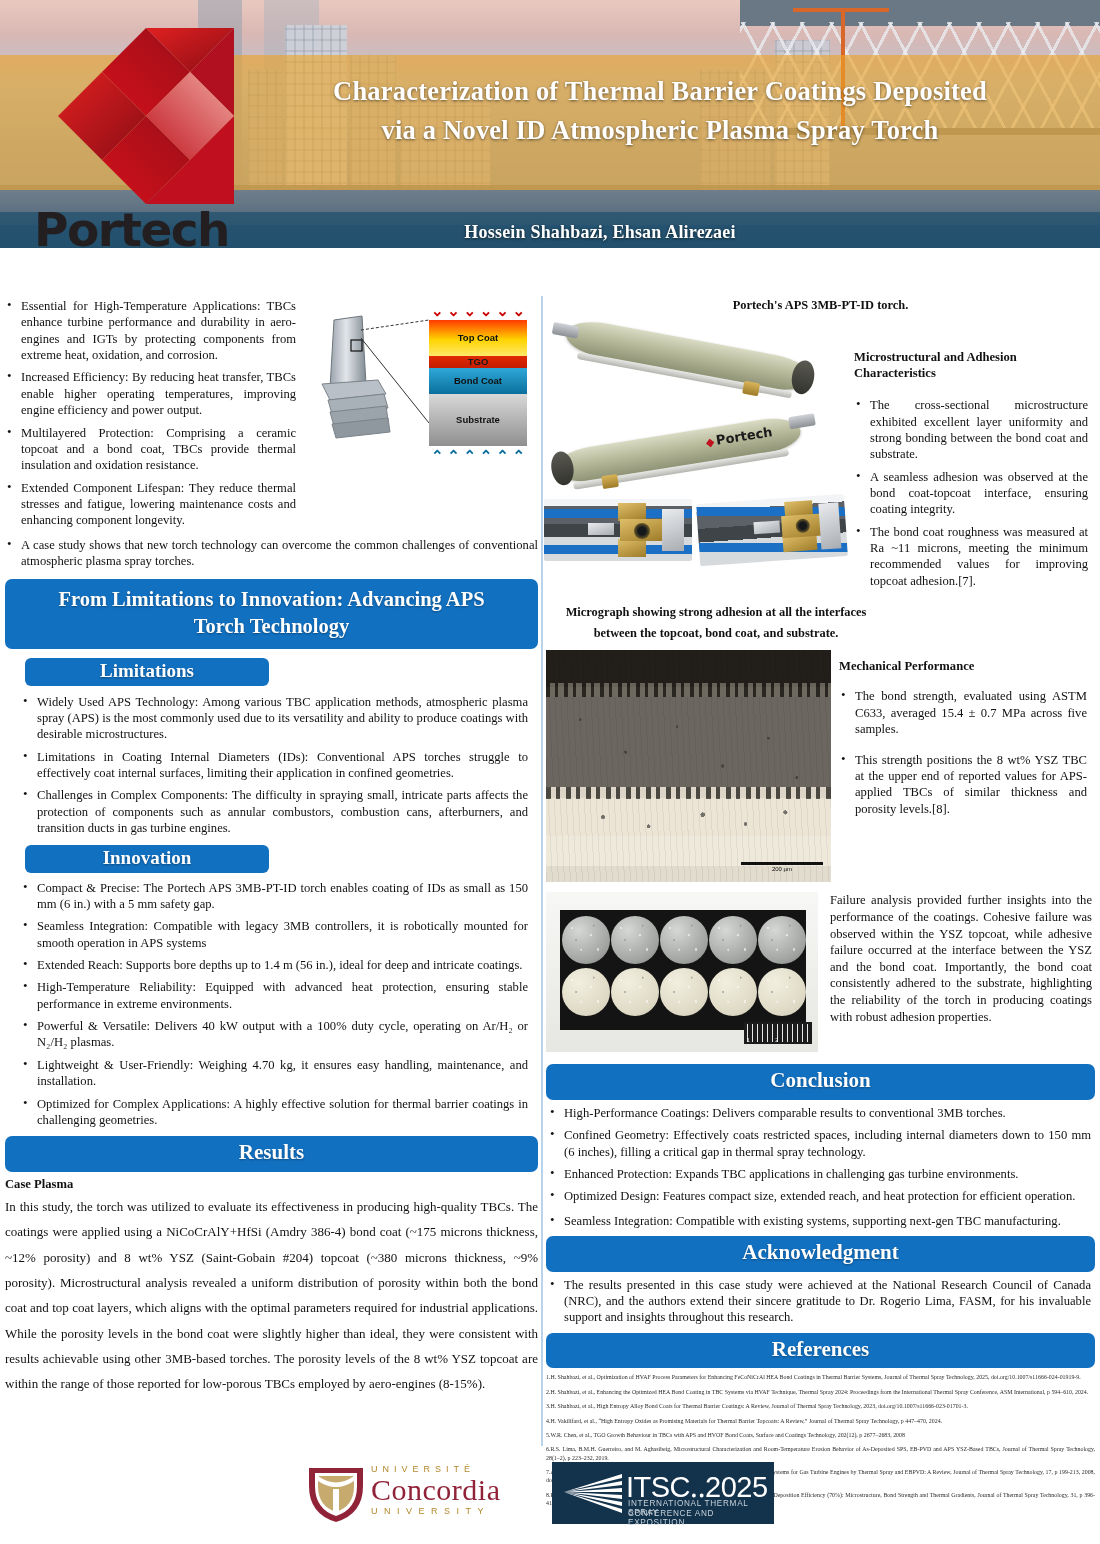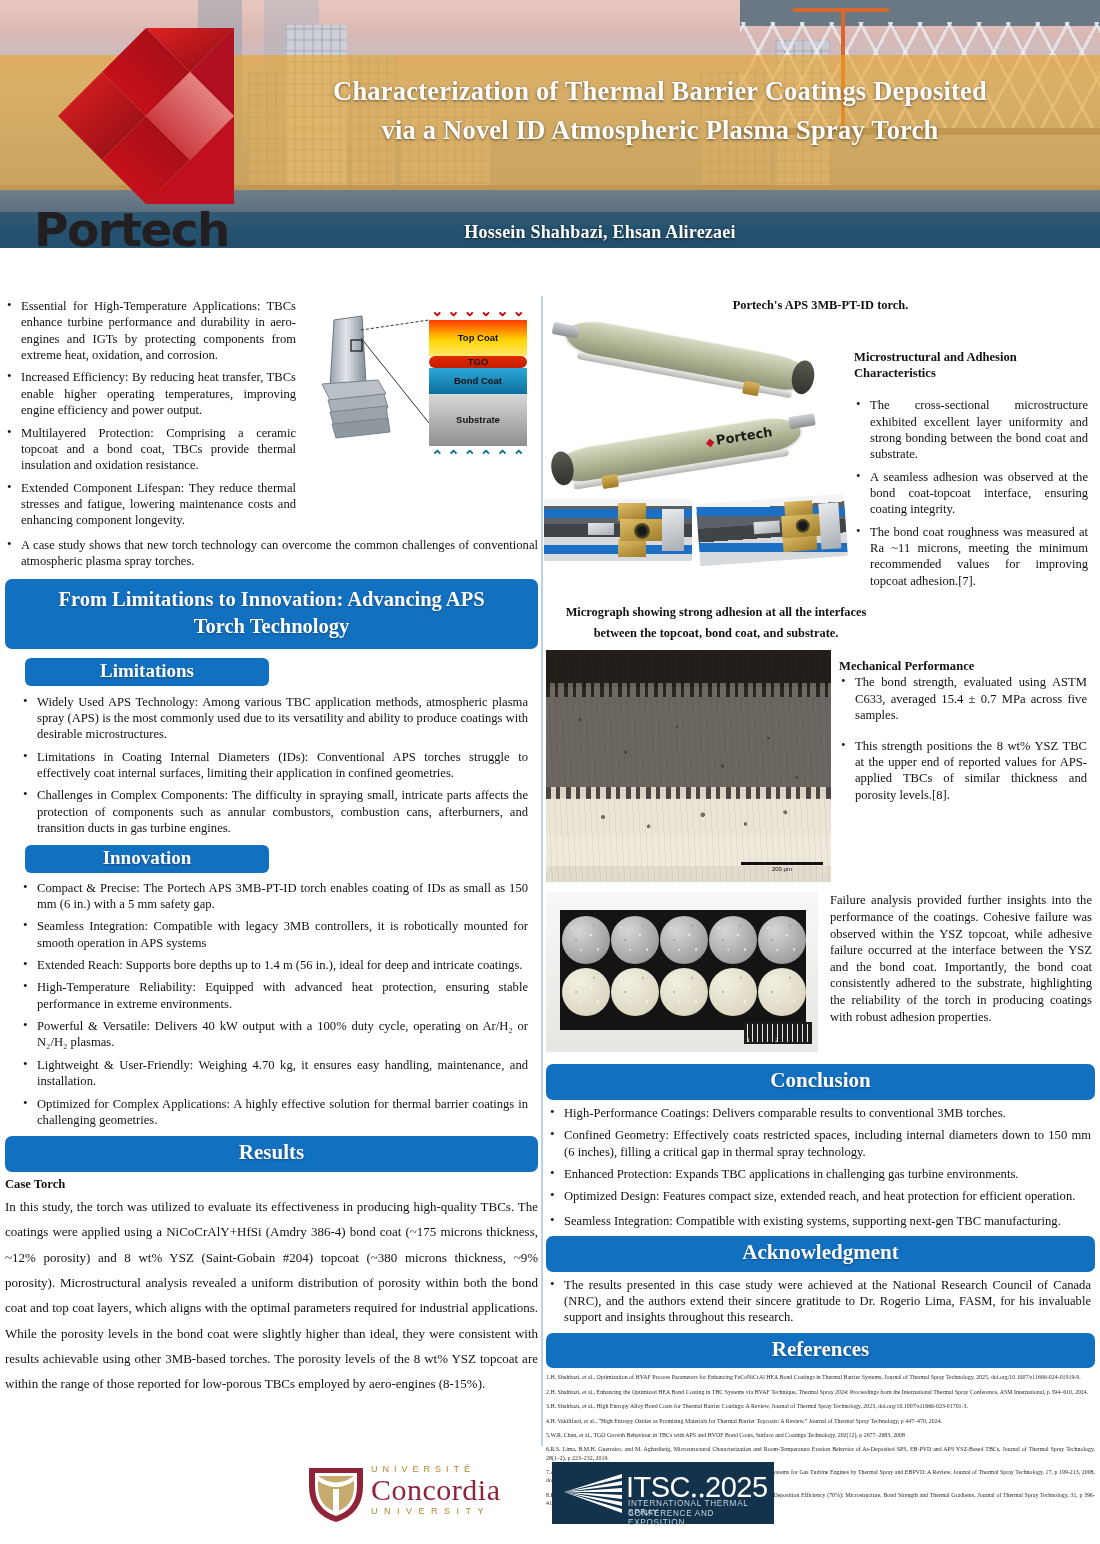--- a/index.html
+++ b/index.html
@@ -142,21 +142,21 @@
   .intro-fig { width:236px; position:relative; }
 
   
   .tbcfig { position:relative; width:236px; height:150px; }
   .blade {
     position:absolute; left:2px; top:14px; width:105px; height:130px;
   }
   .stack { position:absolute; left:127px; top:22px; width:98px; }
   .layer { text-align:center; font-size:9.5px; font-weight:bold; color:#111; font-family:Liberation Sans, sans-serif;}
   .l-top { height:36px; line-height:36px; background:linear-gradient(180deg,#ff3b00,#ffd400 55%,#ffe96a);}
-  .l-tgo { height:12px; line-height:12px; background:linear-gradient(180deg,#e02a00,#c41c00); color:#1a1a1a;border-radius:6px;}
+  .l-tgo { height:12px; line-height:12px; background:linear-gradient(180deg,#e02a00,#c41c00); color:#1a1a1a;}
   .l-bond{ height:26px; line-height:26px; background:linear-gradient(180deg,#2ea8d8,#0a6f9c); color:#111;}
   .l-sub { height:52px; line-height:52px; background:linear-gradient(180deg,#d8d8d8,#8f8f8f); color:#111;text-align:center;}
   .arrows-top, .arrows-bot { position:absolute; left:127px; width:98px; height:16px; display:flex; justify-content:space-around; align-items:center;}
   .arrows-top { top:5px; } .arrows-bot { top:150px; }
   .arrows-top span { color:#c00; font-size:15px; font-weight:bold; line-height:1;}
   .arrows-bot span { color:#0a6f9c; font-size:15px; font-weight:bold; line-height:1;}
 
   
   .figcap { text-align:center; font-size:12.4px; font-weight:bold; color:#111; }
   .figcap2 { text-align:center; font-size:12.4px; font-weight:bold; color:#111; line-height:1.7;}
@@ -427,21 +427,21 @@
     <li>Compact &amp; Precise: The Portech APS 3MB-PT-ID torch enables coating of IDs as small as 150 mm (6 in.) with a 5 mm safety gap.</li>
     <li>Seamless Integration: Compatible with legacy 3MB controllers, it is robotically mounted for smooth operation in APS systems</li>
     <li>Extended Reach: Supports bore depths up to 1.4 m (56 in.), ideal for deep and intricate coatings.</li>
     <li>High-Temperature Reliability: Equipped with advanced heat protection, ensuring stable performance in extreme environments.</li>
     <li>Powerful &amp; Versatile: Delivers 40 kW output with a 100% duty cycle, operating on Ar/H₂ or N₂/H₂ plasmas.</li>
     <li>Lightweight &amp; User-Friendly: Weighing 4.70 kg, it ensures easy handling, maintenance, and installation.</li>
     <li>Optimized for Complex Applications: A highly effective solution for thermal barrier coatings in challenging geometries.</li>
   </ul>
 
   <div class="sechdr" style="margin-top:8px">Results</div>
-  <div style="font-size:12.6px;font-weight:bold;margin-top:5px;color:#111">Case Torch</div>
+  <div style="font-size:12.6px;font-weight:bold;margin-top:5px;color:#111">Case Plasma</div>
   <div style="font-size:13px;line-height:1.95;text-align:justify;margin-top:2px;color:#111">In this study, the torch was utilized to evaluate its effectiveness in producing high-quality TBCs. The coatings were applied using a NiCoCrAlY+HfSi (Amdry 386-4) bond coat (~175 microns thickness, ~12% porosity) and 8 wt% YSZ (Saint-Gobain #204) topcoat (~380 microns thickness, ~9% porosity). Microstructural analysis revealed a uniform distribution of porosity within both the bond coat and top coat layers, which aligns with the optimal parameters required for industrial applications. While the porosity levels in the bond coat were slightly higher than ideal, they were consistent with results achievable using other 3MB-based torches. The porosity levels of the 8 wt% YSZ topcoat are within the range of those reported for low-porous TBCs employed by aero-engines (8-15%).</div>
 </div>
 
 <div class="col-right">
 
   <div class="figcap" style="margin-top:6px">Portech's APS 3MB-PT-ID torch.</div>
 
   <div style="display:flex;gap:8px;margin-top:8px">
     <div class="torchbox">
 
@@ -506,21 +506,21 @@
       <div class="grain"></div>
       <div class="rough"></div>
       <div class="iface"></div>
       <div class="scalebar">
         <div class="ln"></div>
         <div class="lbl">200 µm</div>
       </div>
     </div>
     <div style="width:248px; padding-top:8px">
       <div class="subhead">Mechanical Performance</div>
-      <ul class="bul" style="margin-top:0">
+      <ul class="bul" style="margin-top:14px">
         <li style="margin-bottom:14px">The bond strength, evaluated using ASTM C633, averaged 15.4 ± 0.7 MPa across five samples.</li>
         <li>This strength positions the 8 wt% YSZ TBC at the upper end of reported values for APS-applied TBCs of similar thickness and porosity levels.[8].</li>
       </ul>
     </div>
   </div>
 
   <div style="display:flex; gap:12px; margin-top:10px">
     <div class="coupons">
       <div class="stage"></div>
       <div class="blackbg"></div>

